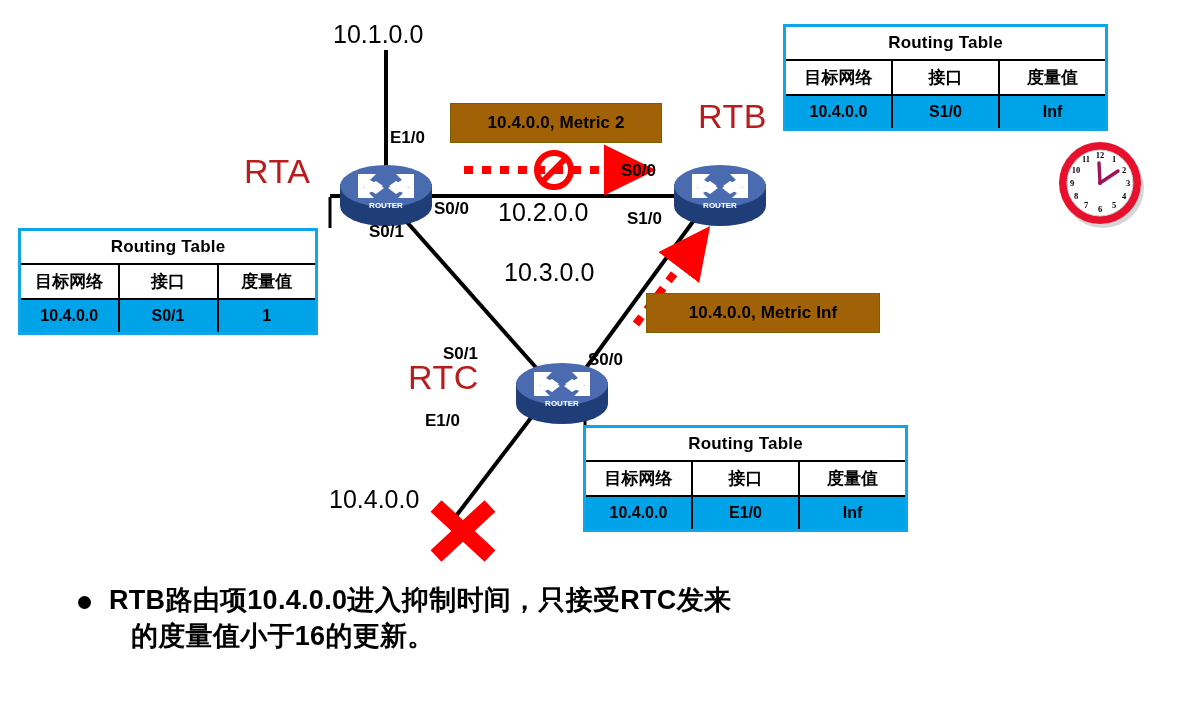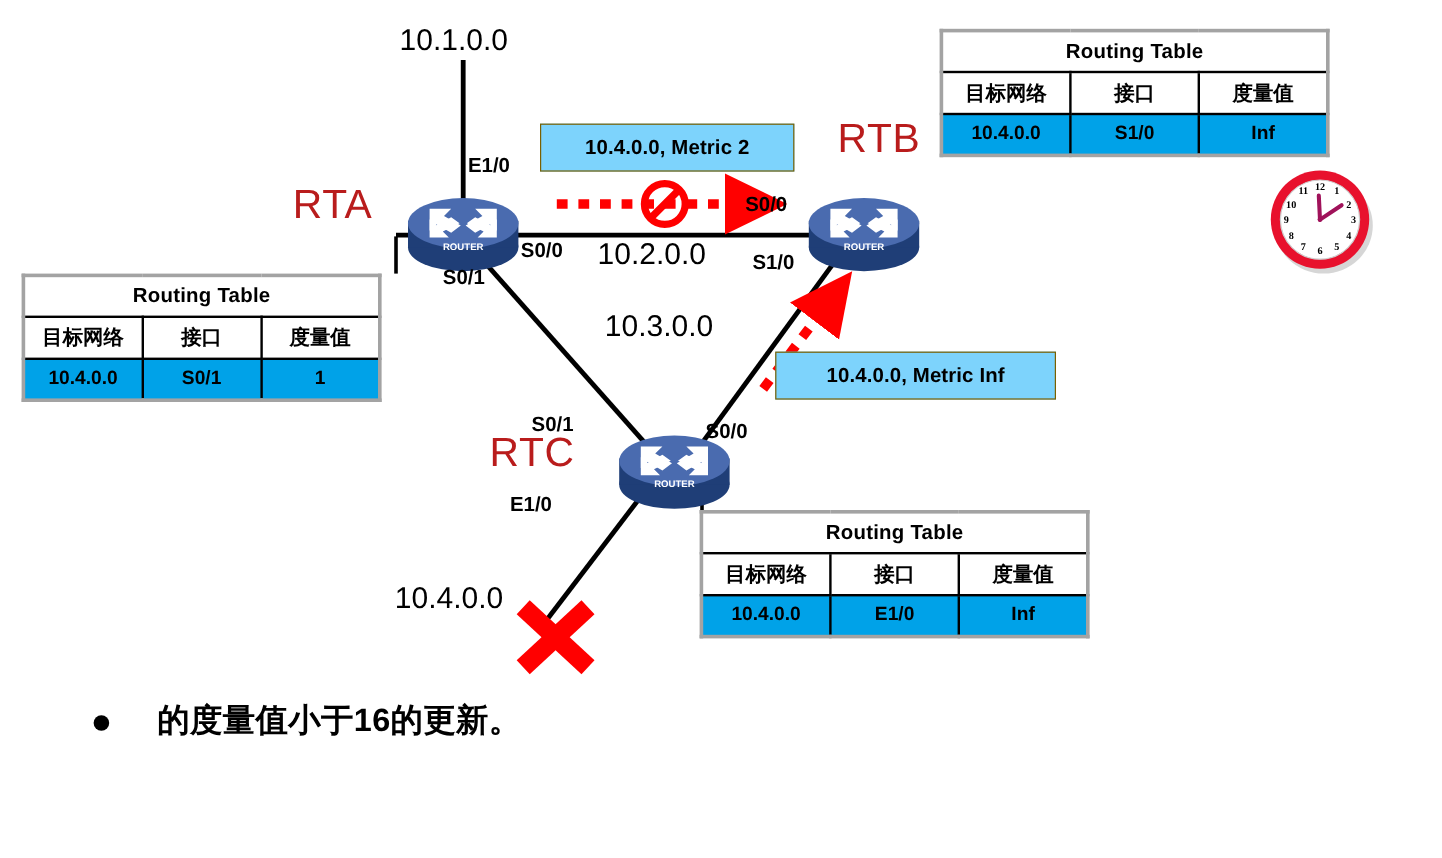--- a/index.html
+++ b/index.html
@@ -18,21 +18,21 @@
     background: #ffffff;
     overflow: hidden;
   }
   .abs { position: absolute; }
 
   
   .rtable {
     position: absolute;
     border-collapse: collapse;
     background: #ffffff;
-    border: 3px solid #a3a3a3;
+    border: 3px solid #0ea5e9;
     table-layout: fixed;
   }
   .rtable td {
     border: 2px solid #000000;
     text-align: center;
     font-weight: bold;
     color: #000000;
     padding: 1px 2px;
     white-space: nowrap;
   }
@@ -52,21 +52,21 @@
     background: #00A2E8;
     color: #000000;
   }
   .col-net  { width: 116px; }
   .col-if   { width: 86px;  }
   .col-met  { width: 86px;  }
 
   
   .ubox {
     position: absolute;
-    background: #7dd3fc;
+    background: #a16207;
     border: 1.5px solid #7a6000;
     color: #000000;
     font-weight: bold;
     font-size: 17px;
     display: flex;
     align-items: center;
     justify-content: center;
     white-space: nowrap;
     letter-spacing: 0.1px;
   }
@@ -309,17 +309,18 @@
       <text x="31" y="24">11</text>
     </g>
     <line x1="45" y1="45" x2="44" y2="25" stroke="#A0125A" stroke-width="3.4" stroke-linecap="round"></line>
     <line x1="45" y1="45" x2="63" y2="33" stroke="#A0125A" stroke-width="3.4" stroke-linecap="round"></line>
     <circle cx="45" cy="45" r="2" fill="#A0125A"></circle>
   </svg>
 
   <div id="bullet-block">
     <div id="bullet-dot"></div>
     <div id="bullet-text">
+      <span>RTB路由项10.4.0.0进入抑制时间，只接受RTC发来</span>
       <span class="l2">的度量值小于16的更新。</span>
     </div>
   </div>
 
 </div>
 
 </body></html>

